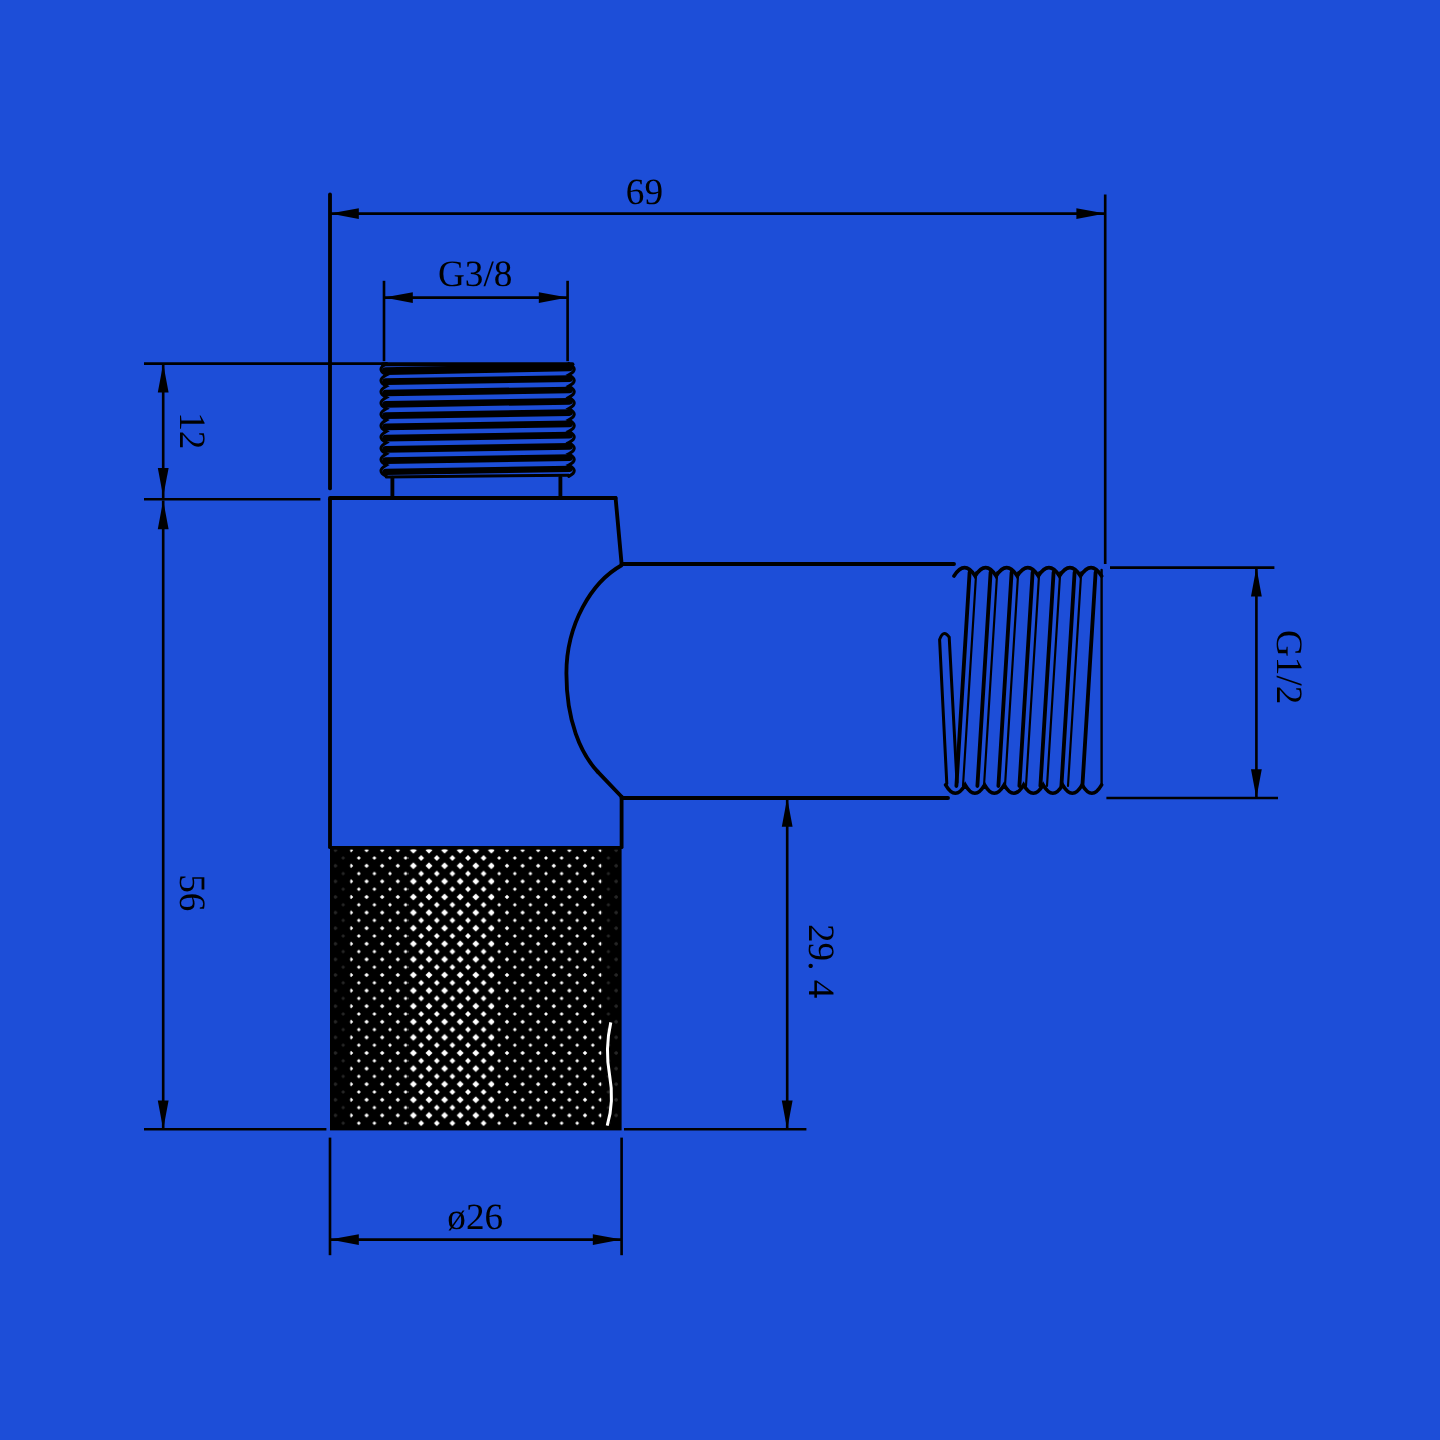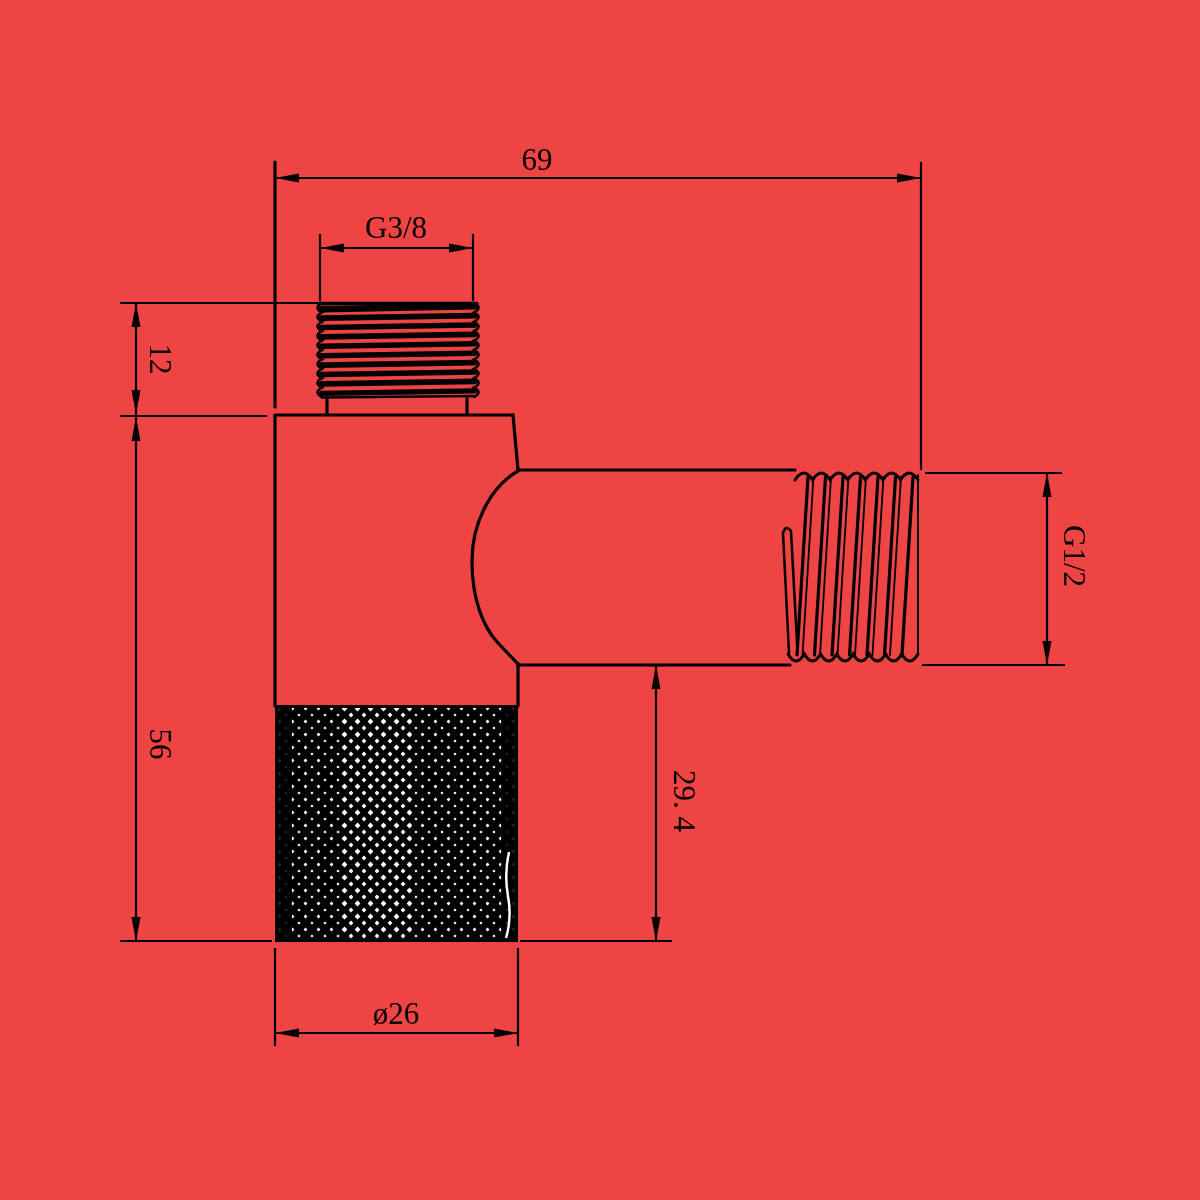--- a/index.html
+++ b/index.html
@@ -1,19 +1,19 @@
 <!DOCTYPE html>
 <html><head>
 <meta charset="utf-8">
 <style>
   html, body { margin: 0; padding: 0; background: #ffffff; }
   .sheet {
     position: relative;
     width: 1200px; height: 1200px;
-    background: #ef4444;
+    background: #1d4ed8;
     overflow: hidden;
   }
   svg { display: block; }
   text {
     font-family: "Liberation Serif", "DejaVu Serif", serif;
     fill: #000000;
   }
   .dim-text { font-size: 31px; }
 </style>
 </head>

